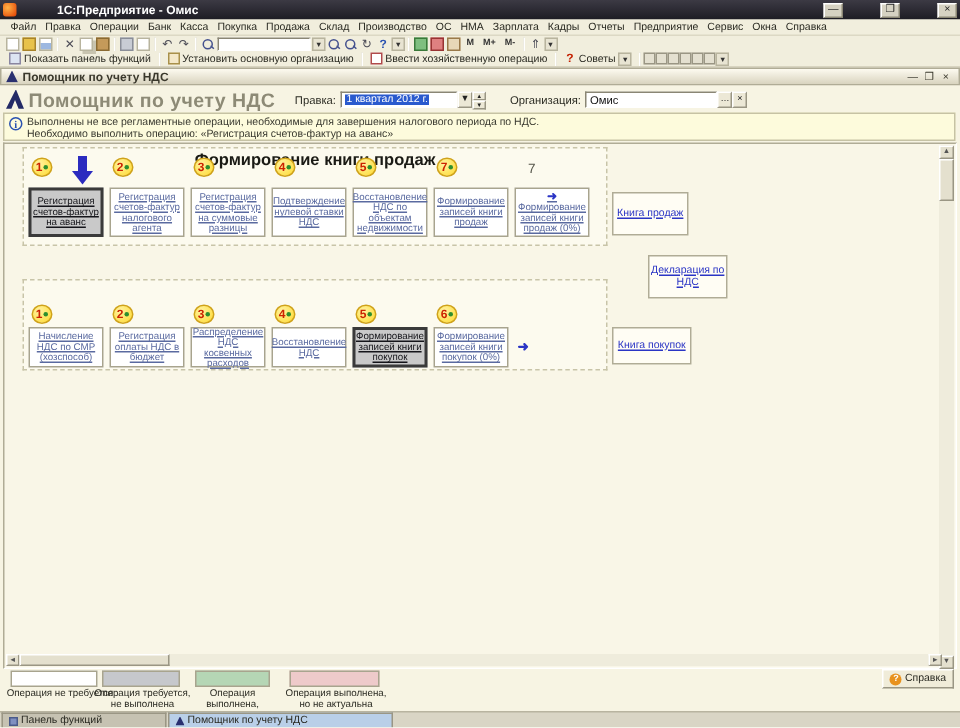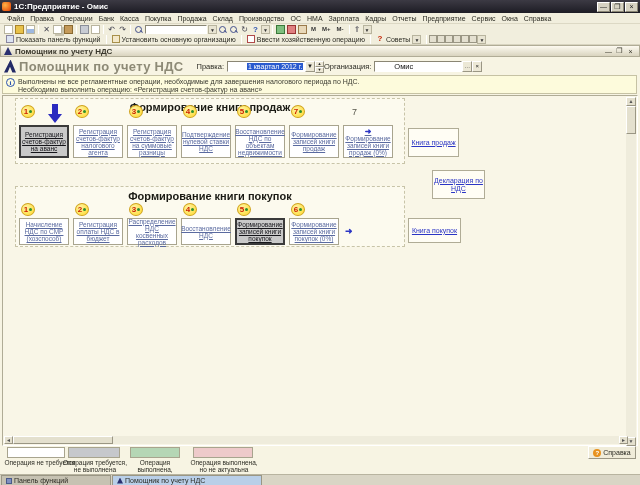--- a/index.html
+++ b/index.html
@@ -2,21 +2,21 @@
 <html><head>
 <meta charset="utf-8">
 <style>
   * { margin:0; padding:0; box-sizing:border-box; }
   html,body { width:640px; height:485px; }
   body { font-family:"Liberation Sans", sans-serif; overflow:hidden; }
   #app { position:relative; width:640px; height:485px; background:#f1eedd; overflow:hidden; }
 
   
   .titlebar { position:absolute; left:0; top:0; width:640px; height:13px;
-    background:linear-gradient(180deg,#3c3a44,#1d1c24); display:flex; align-items:center; padding:0 2px; }
+    background:linear-gradient(180deg,#3c3a44,#1d1c24); display:flex; align-items:center; padding:0 2px;gap:24px; }
   .app-icon { width:9px; height:9px; background:radial-gradient(circle at 35% 35%,#ffb347,#e23c00); border-radius:2px; margin-right:3px; flex:0 0 auto; }
   .titlebar .t { color:#fff; font-size:8px; font-weight:bold; flex:1 1 auto; white-space:nowrap; }
   .winbtn { width:13px; height:10px; background:#d6d2c2; border:1px solid; border-color:#fff #8a8674 #8a8674 #fff;
     font-size:7px; line-height:8px; text-align:center; color:#222; margin-left:1px; flex:0 0 auto; }
 
   
   .menubar { position:absolute; left:0; top:13px; width:640px; height:11px; background:#f1eedd;
     border-bottom:1px solid #dcd8c4; display:flex; align-items:center; padding-left:4px; }
   .menu-item { font-size:7px; color:#2a2a22; padding:0 3px; white-space:nowrap; }
 
@@ -57,21 +57,21 @@
   .inner-icon { width:8px; height:8px; background:#2a3070; clip-path:polygon(0 100%,50% 0,100% 100%); margin-right:3px; flex:0 0 auto; }
   .innerbar .t { font-size:8px; font-weight:bold; color:#3a382c; flex:1 1 auto; }
   .flatbtn { font-size:7px; color:#3a382c; width:11px; text-align:center; flex:0 0 auto; }
 
   
   .formbg { position:absolute; left:0; top:57px; width:640px; height:417px; background:#f7f4e3; }
   .form-header { position:absolute; left:0; top:57px; width:640px; height:18px; display:flex; align-items:center; padding-left:4px; }
   .form-icon { width:12px; height:13px; background:#232a66; clip-path:polygon(0 100%,55% 0,100% 100%,70% 100%,50% 55%,30% 100%); margin-right:3px; flex:0 0 auto; }
   .form-title { font-size:13px; font-weight:bold; color:#8d8a76; letter-spacing:.3px; margin-right:10px; white-space:nowrap; }
   .fld-lbl { font-size:7.5px; color:#2a2a22; margin:0 3px; white-space:nowrap; }
-  .fld { height:11px; background:#fff; border:1px solid; border-color:#8a8674 #fff #fff #8a8674; display:flex; align-items:center; padding:0 19px; }
+  .fld { height:11px; background:#fff; border:1px solid; border-color:#8a8674 #fff #fff #8a8674; display:flex; align-items:center; padding:0 2px; }
   .fld.period { width:78px; }
   .fld.period .val { background:#2a5ace; color:#fff; font-size:7px; padding:0 1px; white-space:nowrap; }
   .fld.org { width:88px; }
   .fld.org .val { color:#111; font-size:7.5px; white-space:nowrap; }
   .fbtn { width:10px; height:11px; background:#ece8d6; border:1px solid; border-color:#fff #9a9684 #9a9684 #fff;
     font-size:6px; line-height:9px; text-align:center; color:#222; flex:0 0 auto; }
   .spin { display:flex; flex-direction:column; width:9px; height:11px; flex:0 0 auto; }
   .spin span { flex:1; background:#ece8d6; border:1px solid; border-color:#fff #9a9684 #9a9684 #fff; font-size:4px; line-height:4px; text-align:center; color:#222; }
 
   
@@ -263,21 +263,21 @@
     <span class="form-title">Помощник по учету НДС</span>
     <span class="fld-lbl">Правка:</span>
     <span class="fld period">
         <span class="val">1 квартал 2012 г.</span>
       </span>
     <span class="fbtn">▼</span>
     <span class="spin">
         <span>▲</span>
         <span>▼</span>
       </span>
-    <span class="fld-lbl" style="margin-left:0">Организация:</span>
+    <span class="fld-lbl" style="margin-left:16px">Организация:</span>
     <span class="fld org">
         <span class="val">Омис</span>
       </span>
     <span class="fbtn">…</span>
     <span class="fbtn">×</span>
   </div>
 
   <div class="infobar">
     <span class="info-icon">i</span>
     <span class="info-text">
@@ -338,21 +338,20 @@
       </div>
       <div class="step-box" style="left:273px">
         <span class="step-link">Формирование записей книги продаж</span>
       </div>
       <div class="step-box" style="left:327px">
         <span class="step-link"><span class="mini-arrow">➜</span> <span>Формирование записей книги продаж (0%)</span></span>
       </div>
     </div>
 
     <div class="panel purch">
-      <div class="sec-title">Формирование книги покупок</div>
 
       <div class="circle" style="left:5px;top:16px">
           <span class="n">1</span>
           <span class="dot"></span>
         </div>
       <div class="circle" style="left:59px;top:16px">
           <span class="n">2</span>
           <span class="dot"></span>
         </div>
       <div class="circle" style="left:113px;top:16px">

